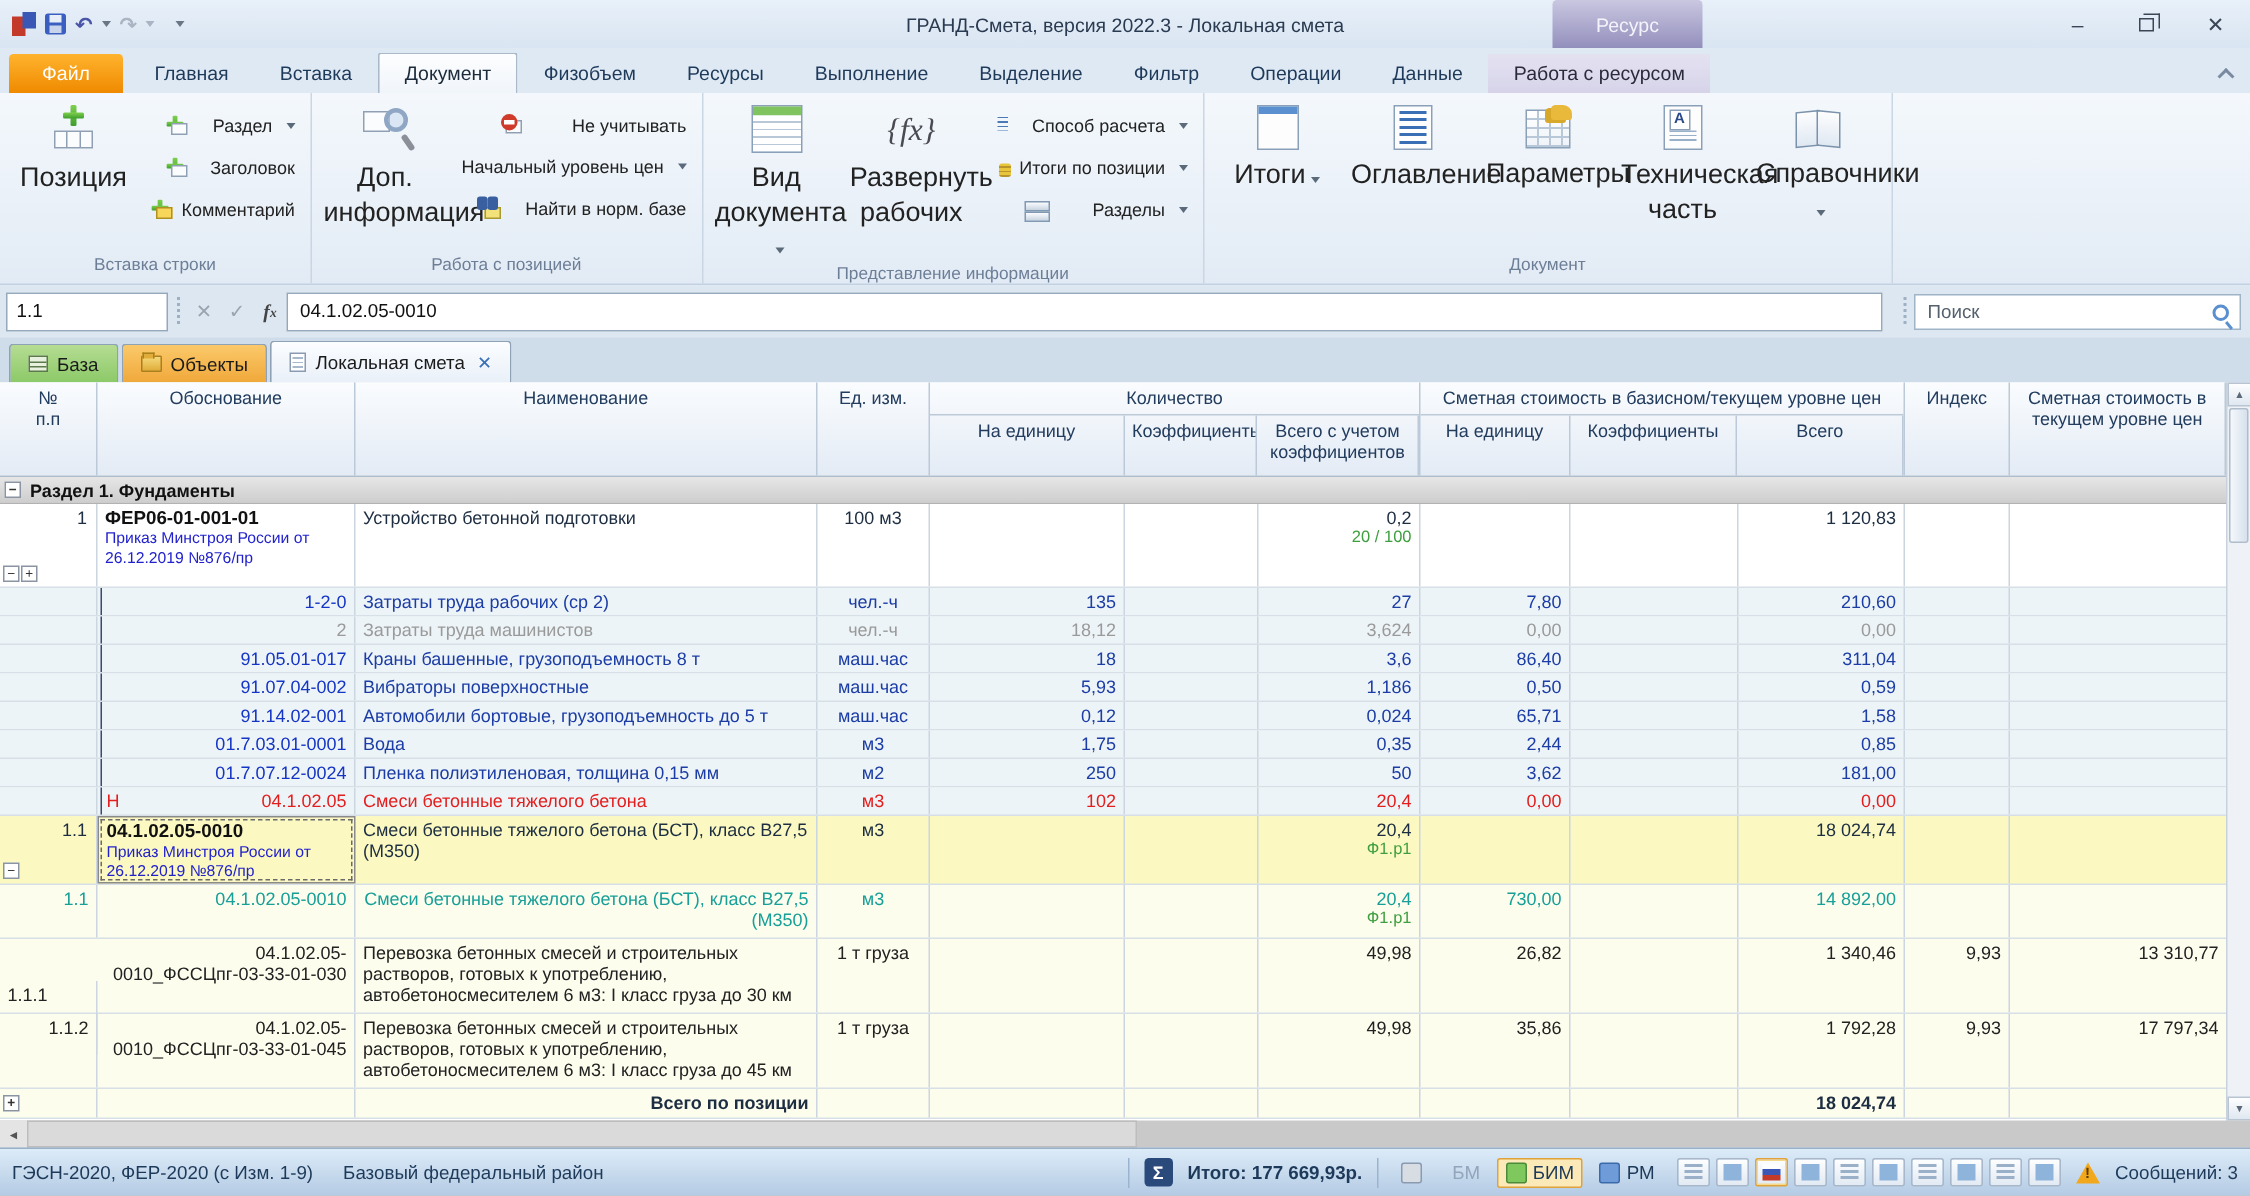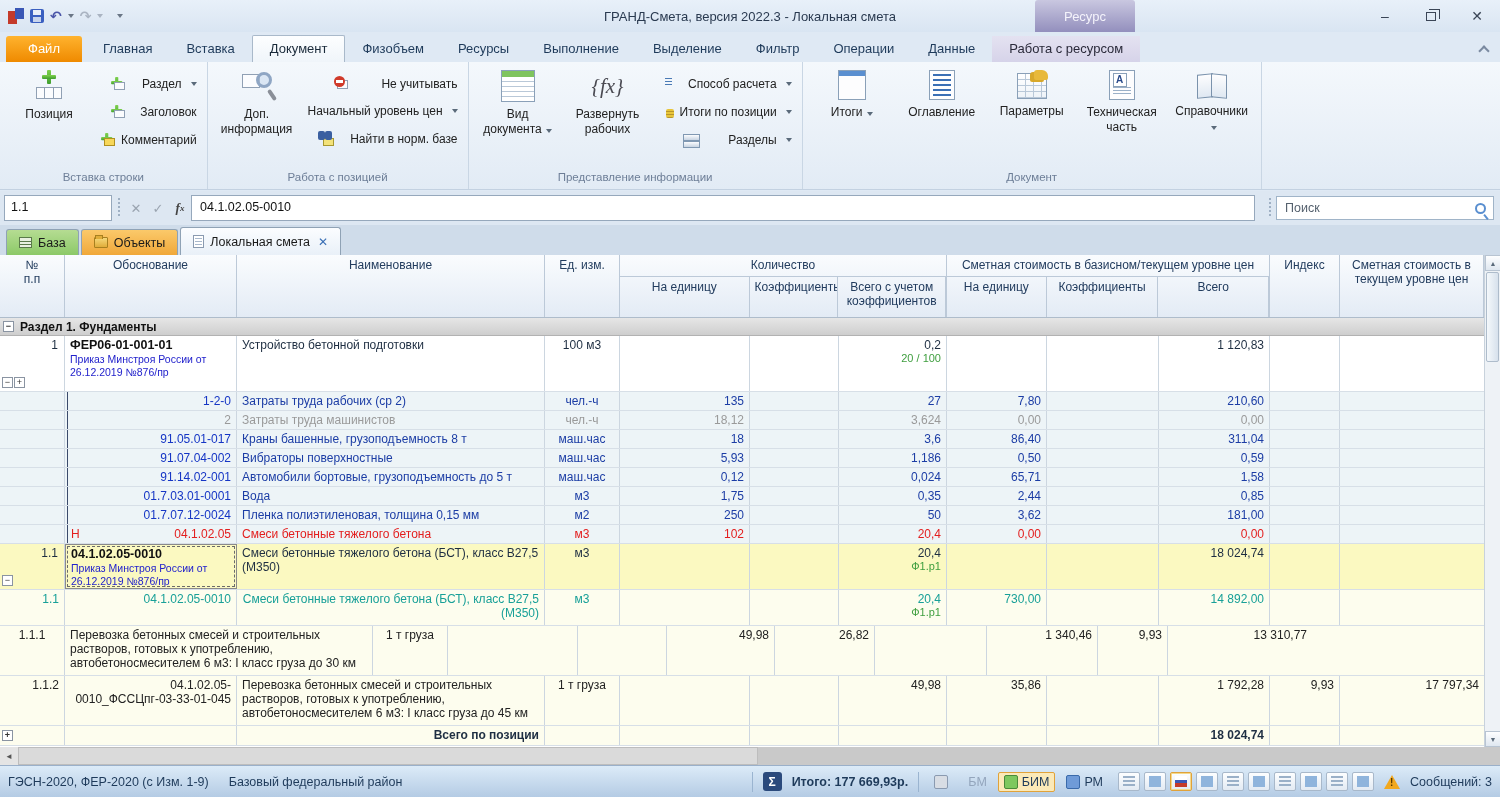--- a/index.html
+++ b/index.html
@@ -42,21 +42,21 @@
   #ribbon-collapse{position:absolute;right:10px;top:44px;width:12px;height:10px;}
   #ribbon-collapse::before{content:"";position:absolute;left:2px;top:3px;width:6px;height:6px;border-left:2px solid #7a8aa0;border-top:2px solid #7a8aa0;transform:rotate(45deg);}
 
   
   #ribbon{position:absolute;left:0;top:62px;width:1500px;height:128px;
     background:linear-gradient(#f4f8fc,#e2ebf5);border-bottom:1px solid #c3d1e1;display:flex;}
   .rgroup{height:100%;display:flex;flex-direction:column;border-right:1px solid #c9d6e4;padding:4px 6px 0;}
   .rgcontent{flex:1;display:flex;align-items:flex-start;gap:4px;}
   .rgcap{height:18px;text-align:center;font-size:11.5px;color:#6d7e97;padding-bottom:3px;}
   .bigbtn{width:86px;min-width:70px;padding:4px 2px 2px;text-align:center;border-radius:3px;}
-  .bigbtn .biglabel{font-size:12px;color:#222;line-height:1.25;margin-top:5px;white-space:pre-line;}
+  .bigbtn .biglabel{font-size:18px;color:#222;line-height:1.25;margin-top:5px;white-space:pre-line;}
   .smallcol{display:flex;flex-direction:column;justify-content:flex-start;gap:9px;padding-top:8px;}
   .smallbtn{display:flex;align-items:center;gap:5px;font-size:12px;color:#222;white-space:nowrap;padding:2px 4px;border-radius:2px;}
   .caret{width:0;height:0;border-left:3.5px solid transparent;border-right:3.5px solid transparent;border-top:4px solid #5a6a7a;display:inline-block;margin-left:4px;}
 
   
   .ic{position:relative;margin:0 auto;}
   .ic32{width:34px;height:32px;}
   .ic16{width:16px;height:15px;flex:0 0 16px;}
   .plus-g{position:absolute;}
   .plus-g::before{content:"";position:absolute;left:5px;top:0;width:4px;height:14px;background:linear-gradient(#7ed04e,#3f9e2e);border-radius:1px;}
@@ -621,21 +621,22 @@
           <div class="cell c-qu"></div>
           <div class="cell c-qc"></div>
           <div class="cell c-qt">20,4<div class="green-note">Ф1.р1</div></div>
           <div class="cell c-cu">730,00</div>
           <div class="cell c-cc"></div>
           <div class="cell c-ct">14 892,00</div>
           <div class="cell c-ix"></div>
           <div class="cell c-cur"></div>
         </div>
         <div class="grow r-sub">
-          <div class="cell c-num num" style="text-align: center;">1.1.1</div>
+          <div class="cell c-num num" style="text-align: left; margin-top: 28px;">1.1.1</div>
+          <div class="cell c-just">04.1.02.05-0010_ФССЦпг-03-33-01-030</div>
           <div class="cell c-name">Перевозка бетонных смесей и строительных растворов, готовых к употреблению, автобетоносмесителем 6 м3: I класс груза до 30 км</div>
           <div class="cell c-unit">1 т груза</div>
           <div class="cell c-qu"></div>
           <div class="cell c-qc"></div>
           <div class="cell c-qt">49,98</div>
           <div class="cell c-cu">26,82</div>
           <div class="cell c-cc"></div>
           <div class="cell c-ct">1 340,46</div>
           <div class="cell c-ix">9,93</div>
           <div class="cell c-cur">13 310,77</div>

